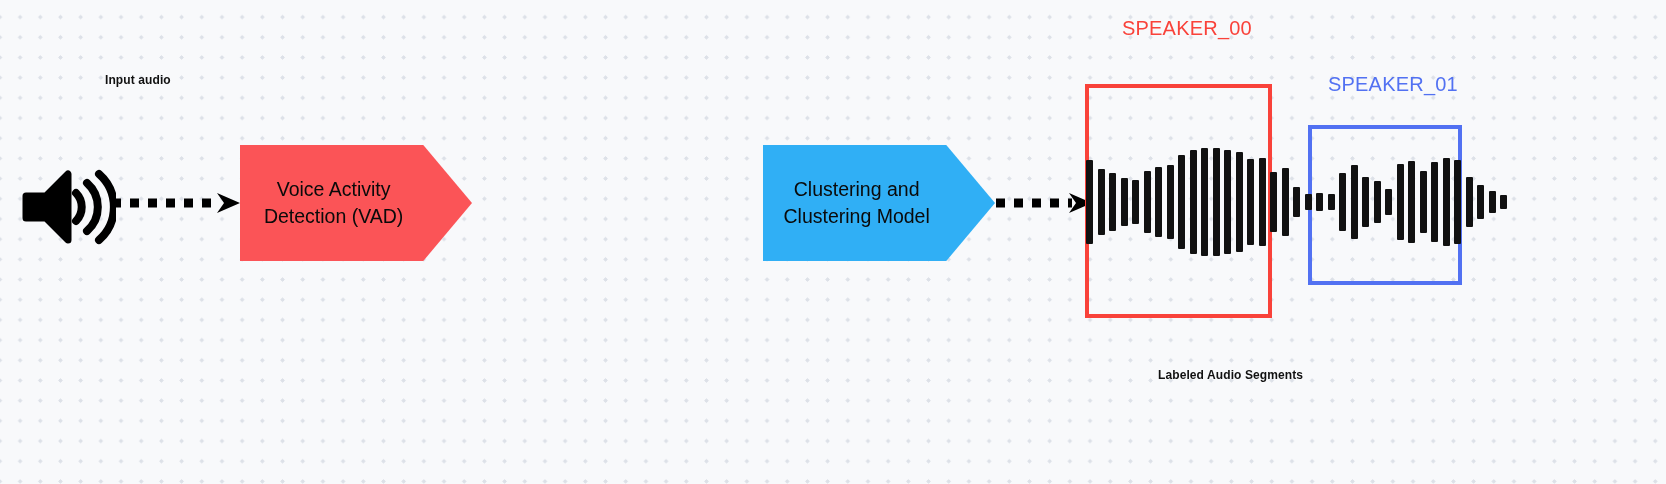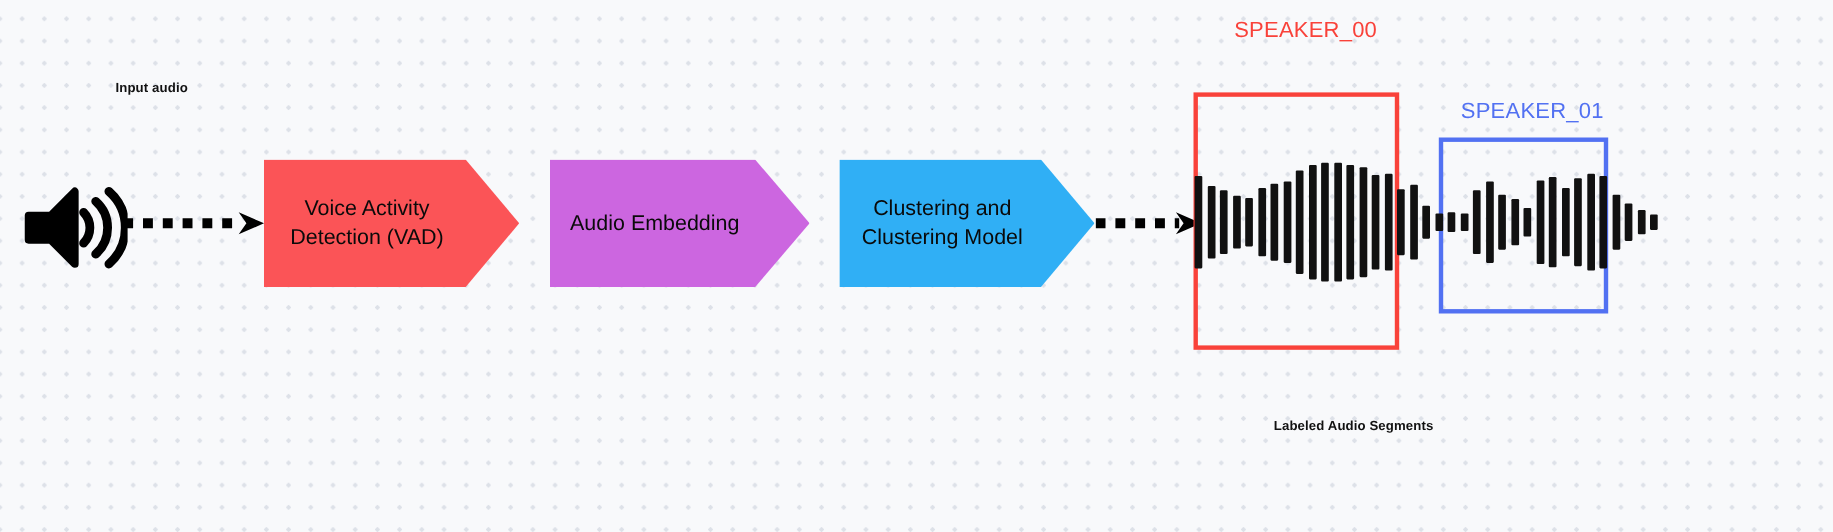--- a/index.html
+++ b/index.html
@@ -113,39 +113,36 @@
       <line x1="0" y1="11" x2="108" y2="11" stroke="#000000" stroke-width="9" stroke-dasharray="9 9" stroke-linecap="butt"></line>
       <path d="M105 1 L128 11 L105 21 L112 11 Z" fill="#000000"></path>
     </svg>
   </div>
 
   <div class="abs chevron" style="left:240px; top:145px; width:232px; background:#fb5457;">
     <div class="chevron-text">Voice Activity
 Detection (VAD)</div>
   </div>
 
-  <div class="abs chevron" style="left:500px; top:145px; width:236px; background:#cc66e0;">
-    <div class="chevron-text">Audio Embedding</div>
-  </div>
 
   <div class="abs chevron" style="left:763px; top:145px; width:232px; background:#30aff5;">
     <div class="chevron-text">Clustering and
 Clustering Model</div>
   </div>
 
   <div class="abs dotted-arrow" style="left:996px; top:192px;">
     <svg width="100" height="22" viewBox="0 0 100 22" aria-hidden="true">
       <line x1="0" y1="11" x2="76" y2="11" stroke="#000000" stroke-width="9" stroke-dasharray="9 9" stroke-linecap="butt"></line>
       <path d="M73 1 L96 11 L73 21 L80 11 Z" fill="#000000"></path>
     </svg>
   </div>
 
   <div class="abs speaker-label" style="left:1122px; top:17px; color:#f9423a;text-align:center;">SPEAKER_00</div>
 
-  <div class="abs speaker-label" style="left:1328px; top:90px; color:#5271f2;">SPEAKER_01</div>
+  <div class="abs speaker-label" style="left:1328px; top:73px; color:#5271f2;">SPEAKER_01</div>
 
   <div class="abs seg-box" style="left:1085px; top:84px; width:187px; height:234px; border:4px solid #f9423a;"></div>
 
   <div class="abs seg-box" style="left:1308px; top:125px; width:154px; height:160px; border:4px solid #5271f2;"></div>
 
   <div class="abs waveform" id="waveform" style="left:1086px; top:142px;">
       <span class="wave-bar" style="width: 7px; height: 84px; margin-right: 4.5px;"></span>
       <span class="wave-bar" style="width: 7px; height: 66px; margin-right: 4.5px;"></span>
       <span class="wave-bar" style="width: 7px; height: 58px; margin-right: 4.5px;"></span>
       <span class="wave-bar" style="width: 7px; height: 48px; margin-right: 4.5px;"></span>
@@ -177,15 +174,15 @@
       <span class="wave-bar" style="width: 7px; height: 62px; margin-right: 4.5px;"></span>
       <span class="wave-bar" style="width: 7px; height: 80px; margin-right: 4.5px;"></span>
       <span class="wave-bar" style="width: 7px; height: 88px; margin-right: 4.5px;"></span>
       <span class="wave-bar" style="width: 7px; height: 84px; margin-right: 4.5px;"></span>
       <span class="wave-bar" style="width: 7px; height: 50px; margin-right: 4.5px;"></span>
       <span class="wave-bar" style="width: 7px; height: 34px; margin-right: 4.5px;"></span>
       <span class="wave-bar" style="width: 7px; height: 22px; margin-right: 4.5px;"></span>
       <span class="wave-bar" style="width: 7px; height: 14px; margin-right: 4.5px;"></span>
     </div>
 
-  <div class="abs bold-label" style="left:1158px; top:380px;">Labeled Audio Segments</div>
+  <div class="abs bold-label" style="left:1158px; top:368px;">Labeled Audio Segments</div>
 
 </div>
 
 </body></html>

